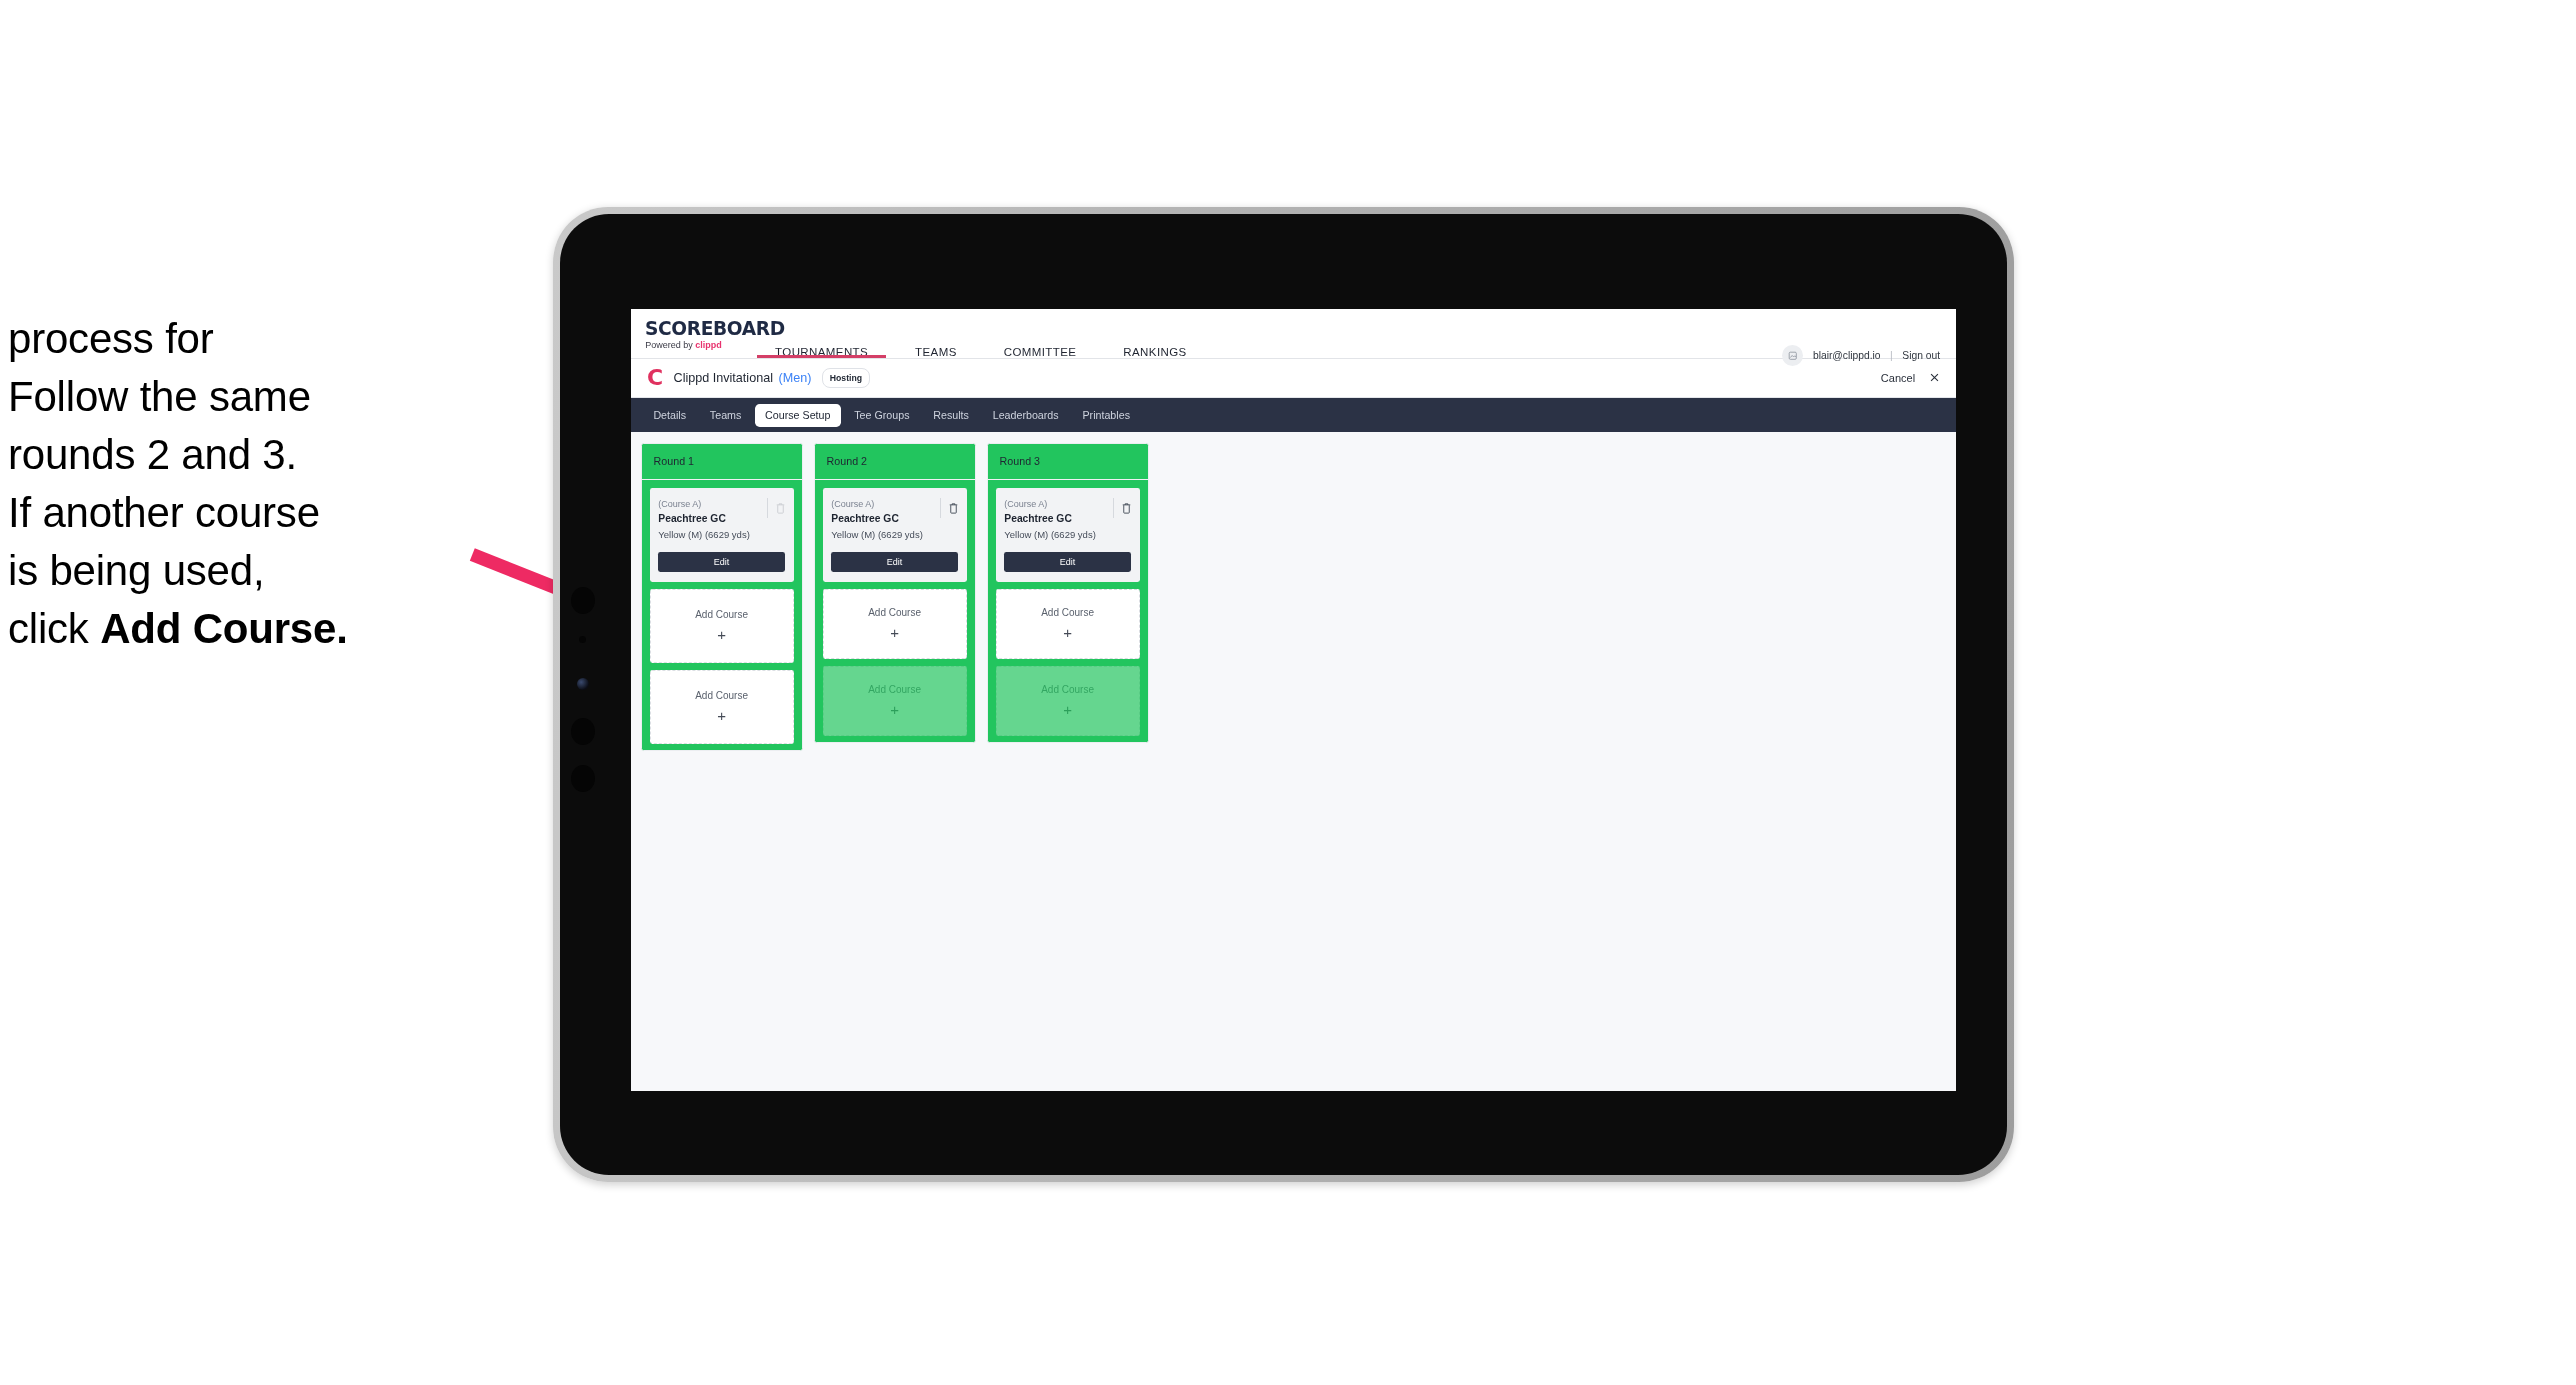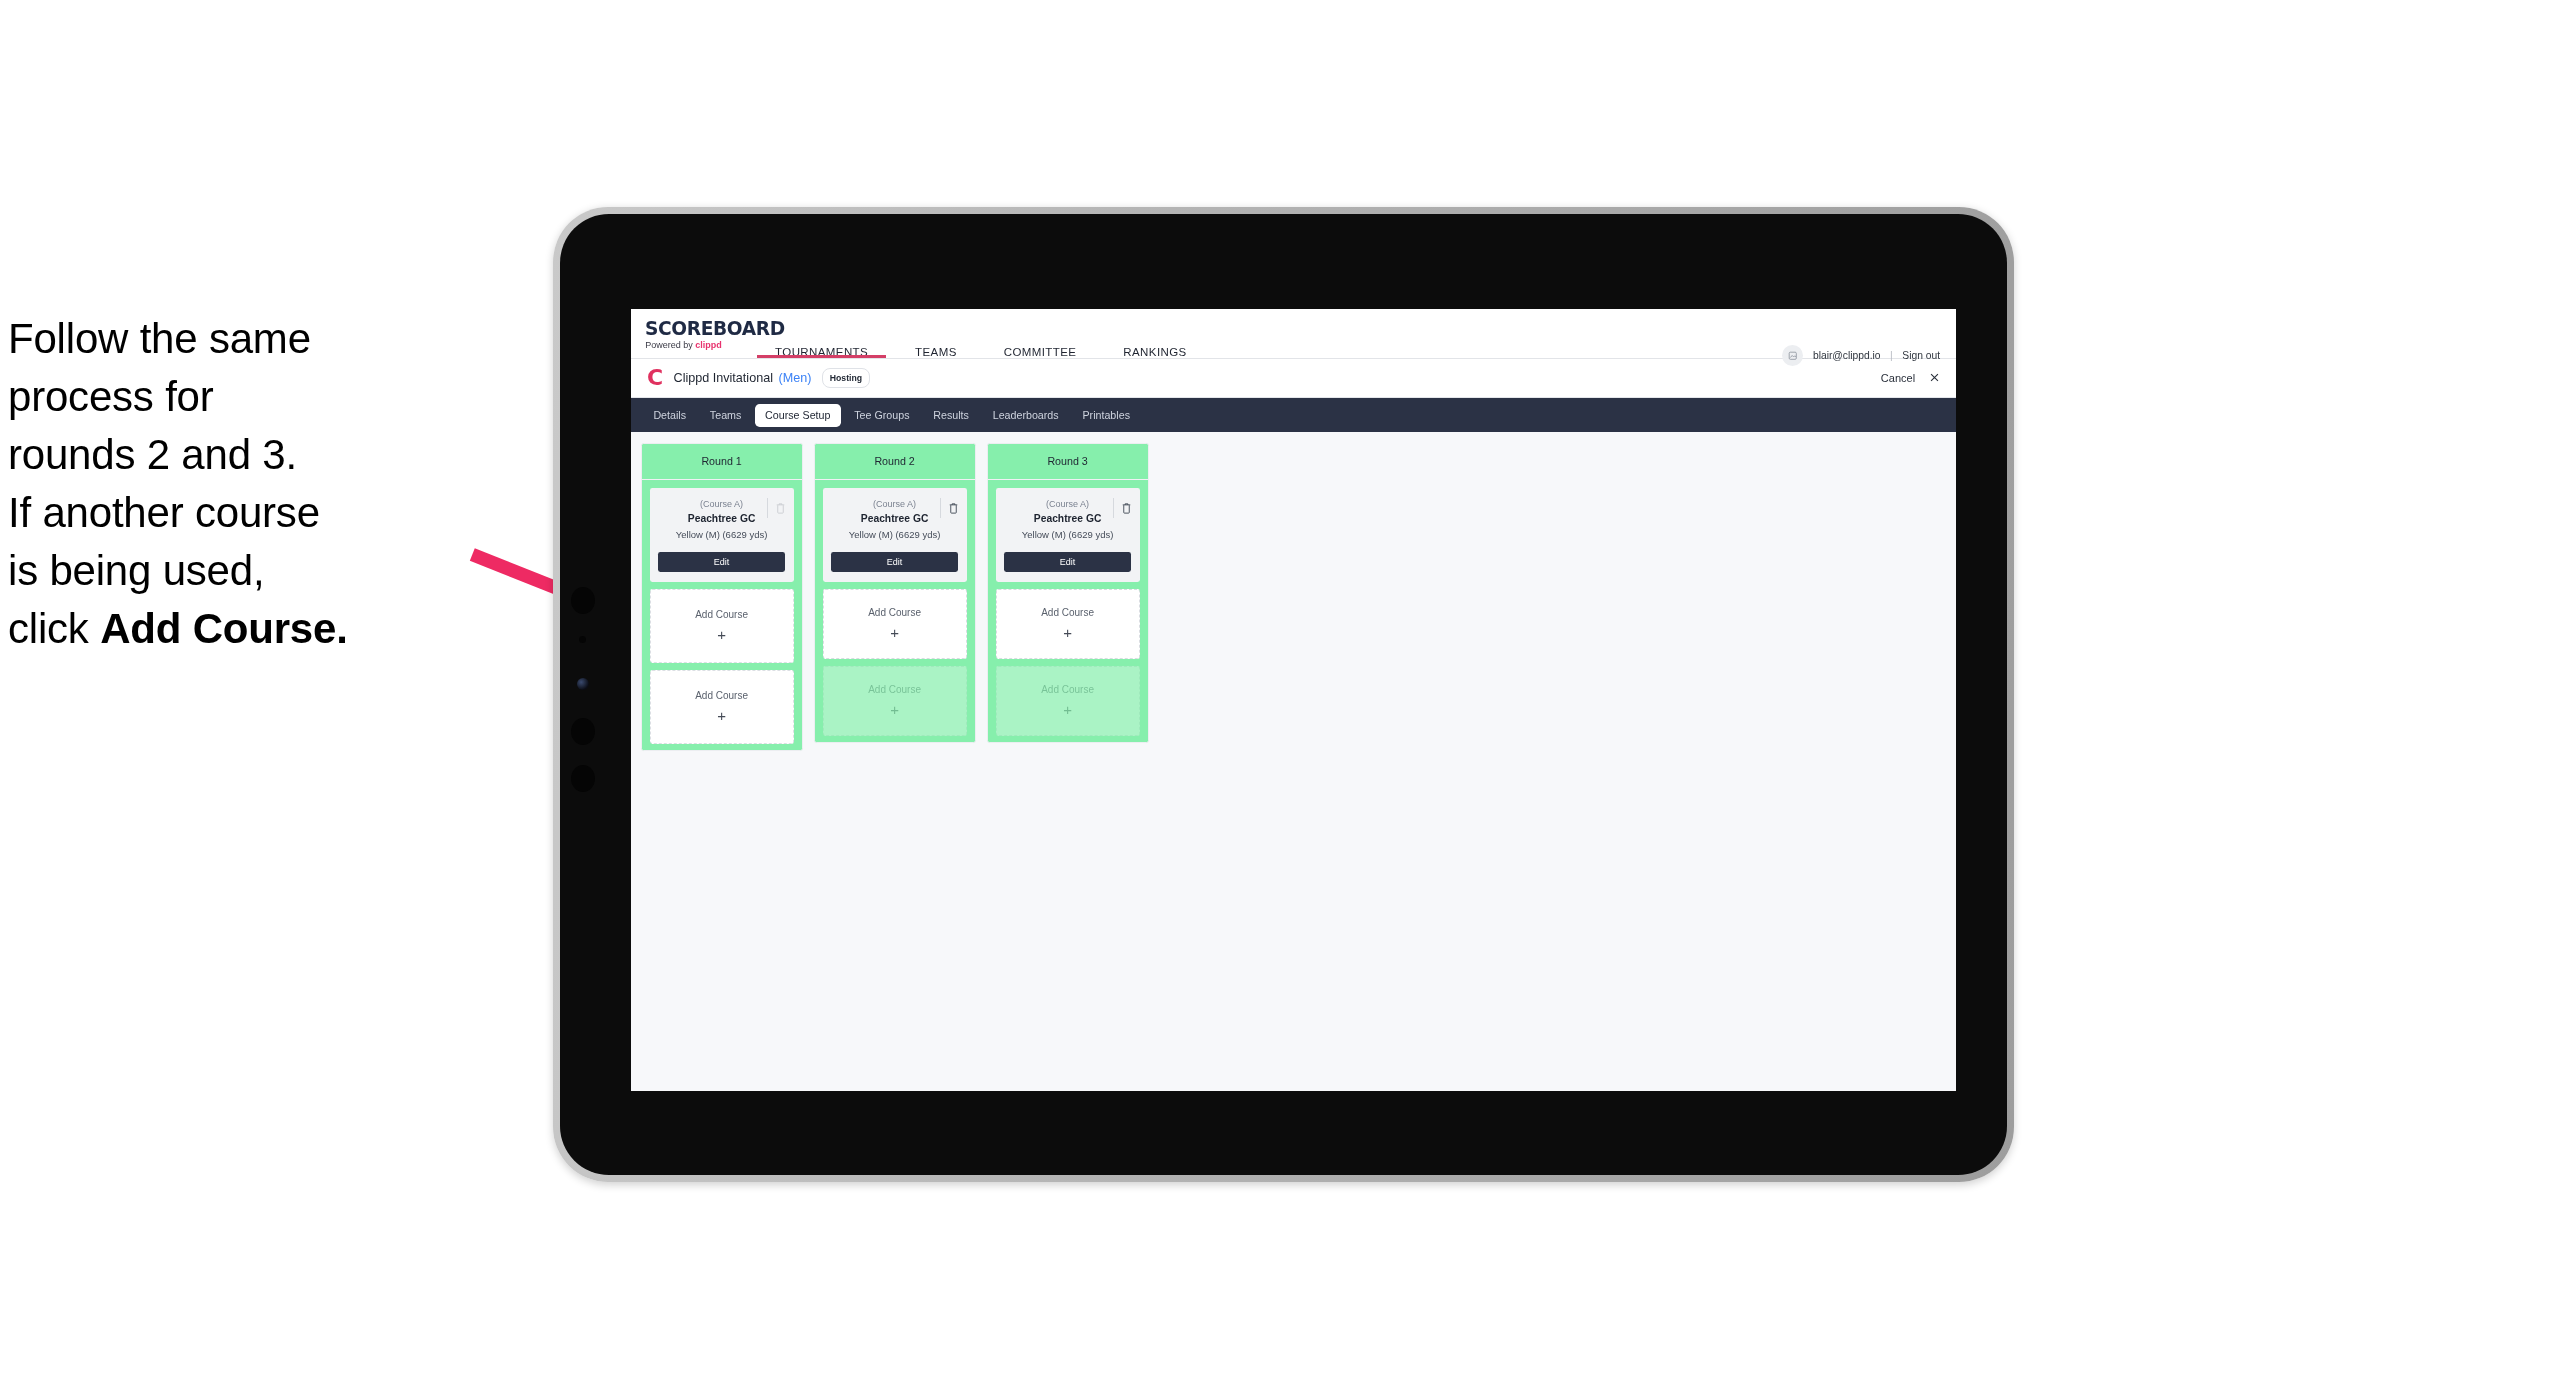--- a/index.html
+++ b/index.html
@@ -194,25 +194,24 @@
   #rounds {
     display: flex;
     align-items: flex-start;
     gap: 11px;
     padding: 11px 0 0 9.5px;
     background: #f7f8fa;
     height: 659px;
   }
   .round-col {
     width: 162px;
-    background: #86efac;
+    background: #22c55e;
     border: 0.8px solid #eceef1;
     border-radius: 2.4px;
     padding: 0 0 6.3px 0;
-    text-align: center;
   }
   .round-head {
     font-size: 10.7px;
     color: #1f2532;
     padding: 11px 12px 12px 12px;
     border-bottom: 0.8px solid #f0f1f4;
   }
   .course-card {
     margin: 8px 8px 0 8px;
     background: #f2f3f5;
@@ -263,22 +262,22 @@
 
   
   .round-col.primary .add-course { border-color: #dcdfe4; }
 </style>
 </head>
 <body>
 
 <div id="root">
 
   <div id="annotation">
+    <span class="ln">process for</span>
     <span class="ln">Follow the same</span>
-    <span class="ln">process for</span>
     <span class="ln">rounds 2 and 3.</span>
     <span class="ln">If another course</span>
     <span class="ln">is being used,</span>
     <span class="ln"><span>click </span><b>Add Course.</b></span>
   </div>
 
   <svg id="arrow-svg" viewBox="0 0 450 200">
     <line x1="8" y1="12" x2="300" y2="128" stroke="#ee2a63" stroke-width="17" stroke-linecap="butt"></line>
     <polygon points="326,115 262,130 286,179" fill="#ee2a63"></polygon>
     <polygon points="258,92 336,138 276,160" fill="#ee2a63"></polygon>

